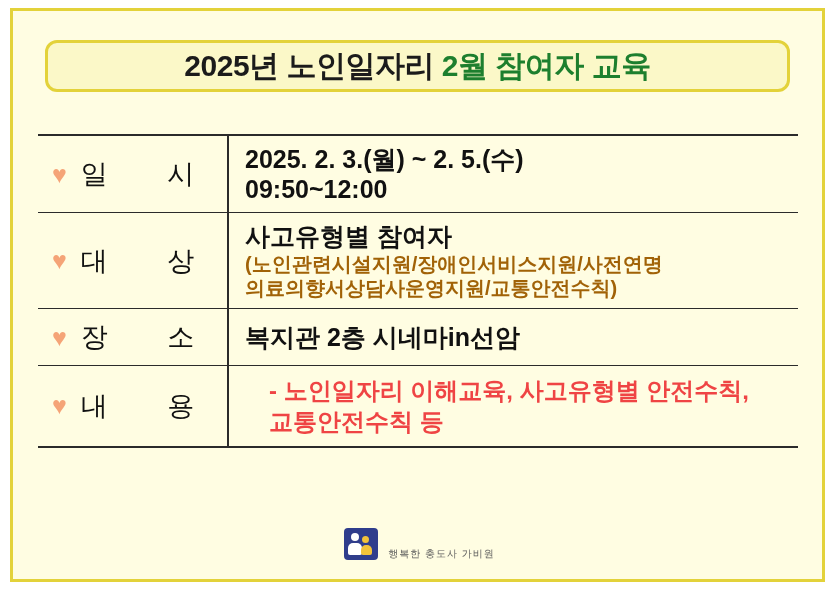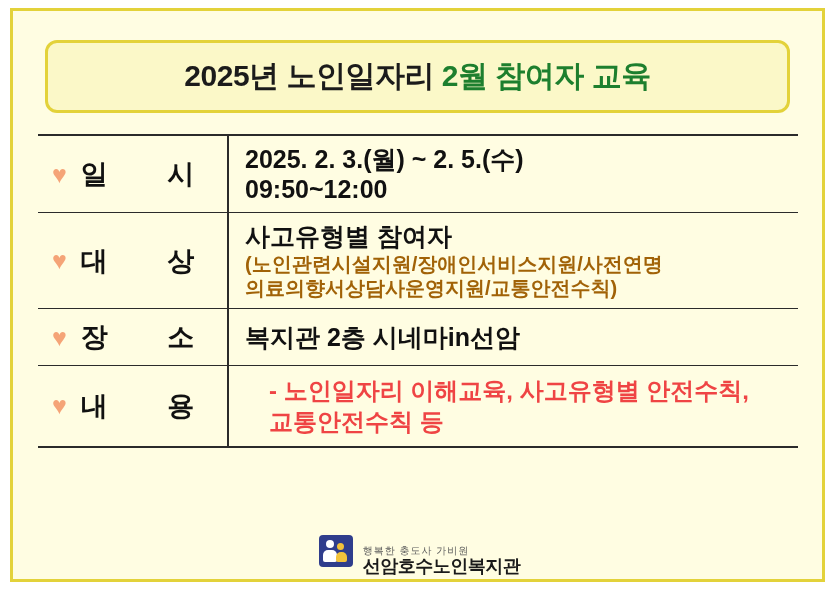--- a/index.html
+++ b/index.html
@@ -26,21 +26,21 @@
   .content {
     position: absolute;
     left: 18px; top: 16px;
     width: 799px; height: 558px;
     padding: 0;
   }
   
   .title-box {
     position: absolute;
     left: 27px; top: 24px;
-    width: 745px; height: 73px;
+    width: 745px; height: 52px;
     background: #fbf8c8;
     border: 3px solid #e3d23a;
     border-radius: 12px;
     display: flex;
     align-items: center;
     justify-content: center;
   }
   .title-text {
     font-size: 30px;
     font-weight: bold;
@@ -81,21 +81,21 @@
     align-items: center;
   }
   .heart {
     color: #f5a477;
     font-size: 25px;
     margin-right: 14px;
     line-height: 1;
   }
   .label-kr {
     font-size: 27px;
-    font-weight: bold;
+    font-weight: normal;
     color: #111;
     letter-spacing: 26px;
   }
   td.value-cell {
     padding: 9px 10px 8px 16px;
   }
   .val-line {
     font-size: 25px;
     font-weight: bold;
     color: #111;
@@ -245,18 +245,17 @@
     <div class="footer">
       <div class="logo-mark">
         <div class="sq"></div>
         <div class="fig1"></div>
         <div class="fig2"></div>
         <div class="body1"></div>
         <div class="body2"></div>
       </div>
       <div class="logo-text">
         <div class="logo-top">행복한 충도사 가비원</div>
-        <div class="logo-main">선암호수노인복지관</div>
       </div>
     </div>
 
   </div>
 </div>
 
 </body></html>

